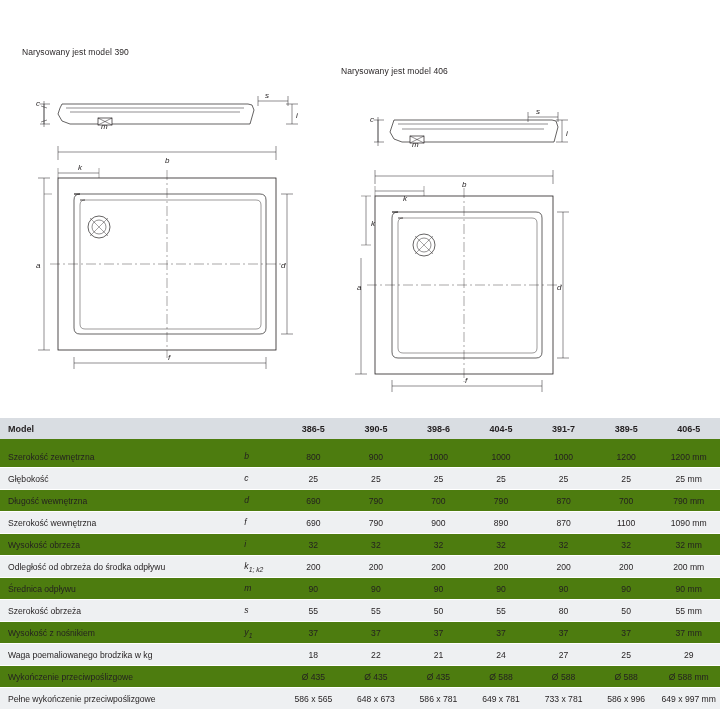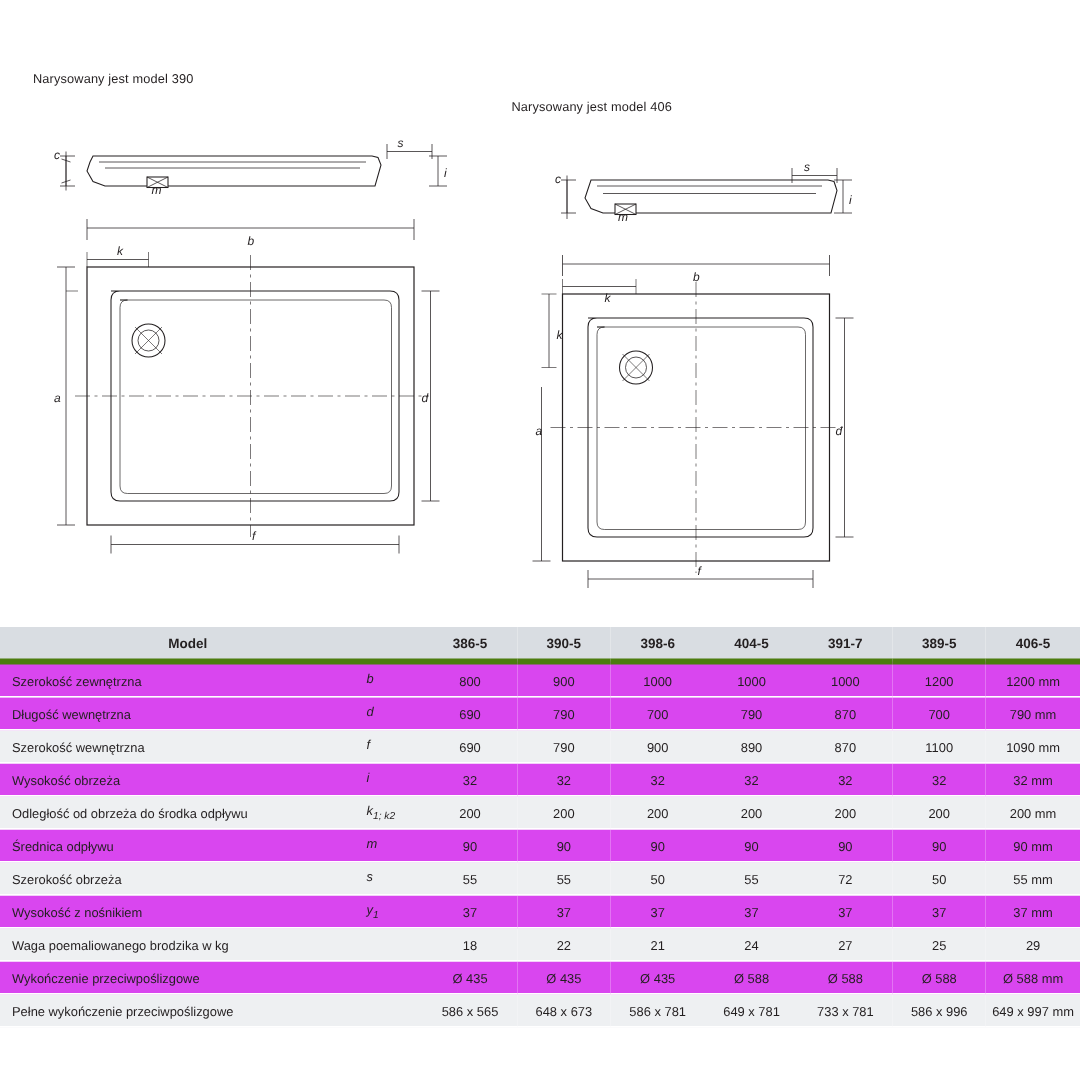--- a/index.html
+++ b/index.html
@@ -69,25 +69,24 @@
   }
   table.spec th, table.spec td {
     padding: 0;
     height: 21px;
     vertical-align: middle;
   }
   table.spec tr.head th {
     font-weight: bold;
     font-size: 9px;
     background: #d9dde2;
-    border-bottom: 4px solid #4d7c0f;
-    text-align: center;
+    border-bottom: 7px solid #4d7c0f;
   }
   table.spec tr.odd td { background: #eef0f2; }
-  table.spec tr.even td { background: #d946ef; }
+  table.spec tr.even td { background: #4d7c0f; }
   table.spec tr td { border-bottom: 1px solid #ffffff; }
   .c-name {
     text-align: left;
     padding-left: 8px !important;
     width: 236px;
   }
   .c-sym {
     text-align: left;
     padding-left: 2px !important;
     width: 38px;
@@ -246,20 +245,31 @@
             <td class="c-name">Szerokość zewnętrzna</td>
             <td class="c-sym"><span style="font-style: italic;">b</span><span class="sub" style="font-style: italic;"></span></td>
             <td class="c-val">800</td>
             <td class="c-val">900</td>
             <td class="c-val">1000</td>
             <td class="c-val">1000</td>
             <td class="c-val">1000</td>
             <td class="c-val">1200</td>
             <td class="c-val">1200 mm</td>
           </tr>
+          <tr class="odd">
+            <td class="c-name">Głębokość</td>
+            <td class="c-sym"><span style="font-style: italic;">c</span><span class="sub" style="font-style: italic;"></span></td>
+            <td class="c-val">25</td>
+            <td class="c-val">25</td>
+            <td class="c-val">25</td>
+            <td class="c-val">25</td>
+            <td class="c-val">25</td>
+            <td class="c-val">25</td>
+            <td class="c-val">25 mm</td>
+          </tr>
           <tr class="even">
             <td class="c-name">Długość wewnętrzna</td>
             <td class="c-sym"><span style="font-style: italic;">d</span><span class="sub" style="font-style: italic;"></span></td>
             <td class="c-val">690</td>
             <td class="c-val">790</td>
             <td class="c-val">700</td>
             <td class="c-val">790</td>
             <td class="c-val">870</td>
             <td class="c-val">700</td>
             <td class="c-val">790 mm</td>
@@ -308,21 +318,21 @@
             <td class="c-val">90</td>
             <td class="c-val">90 mm</td>
           </tr>
           <tr class="odd">
             <td class="c-name">Szerokość obrzeża</td>
             <td class="c-sym"><span style="font-style: italic;">s</span><span class="sub" style="font-style: italic;"></span></td>
             <td class="c-val">55</td>
             <td class="c-val">55</td>
             <td class="c-val">50</td>
             <td class="c-val">55</td>
-            <td class="c-val">72</td>
+            <td class="c-val">80</td>
             <td class="c-val">50</td>
             <td class="c-val">55 mm</td>
           </tr>
           <tr class="even">
             <td class="c-name">Wysokość z nośnikiem</td>
             <td class="c-sym"><span style="font-style: italic;">y</span><span class="sub" style="font-style: italic;">1</span></td>
             <td class="c-val">37</td>
             <td class="c-val">37</td>
             <td class="c-val">37</td>
             <td class="c-val">37</td>

